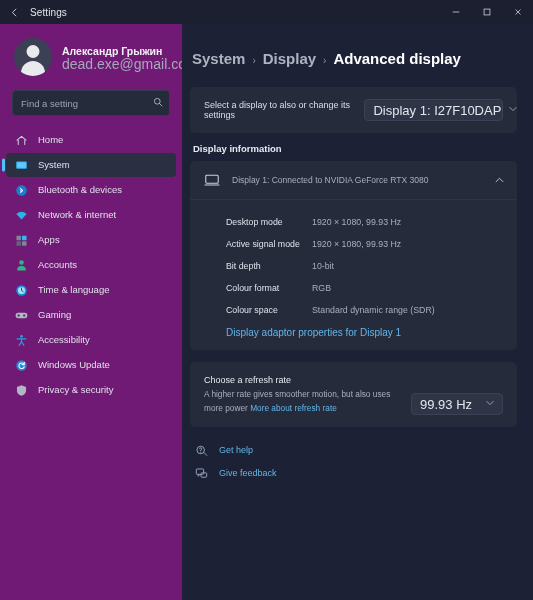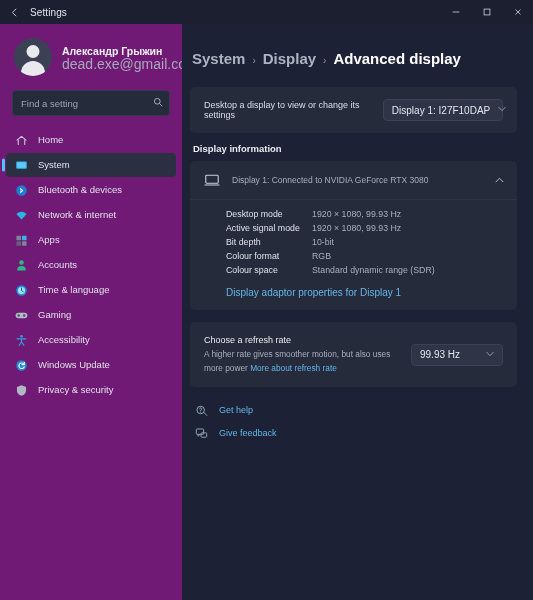--- a/index.html
+++ b/index.html
@@ -103,41 +103,41 @@
   .card.pad { padding: 12px 14px; }
 
   .row-select { display: flex; align-items: center; justify-content: space-between; gap: 10px; }
   .row-select-label { font-size: 9px; color: #dcdfe8; }
 
   .dropdown {
     background: #2f3547; border: 1px solid #3b4256; border-radius: 4px;
     height: 22px; display: flex; align-items: center; gap: 8px;
     padding: 0 8px; min-width: 92px; justify-content: space-between;
   }
-  .dropdown .dd-val { font-size: 10px; color: #e4e6ee; white-space: nowrap; }
+  .dropdown .dd-val { font-size: 13px; color: #e4e6ee; white-space: nowrap; }
   .dropdown .dd-chev { font-size: 8px; color: #a8adbb; line-height: 1; }
 
   .section-title { font-size: 9.5px; color: #e8eaf0; font-weight: 600; margin: 8px 0 7px 3px; }
 
   .info-card { background: #262b3c; border-radius: 5px; margin-bottom: 12px; overflow: hidden; }
   .info-head { display: flex; align-items: center; gap: 11px; padding: 10px 13px 10px 13px; }
   .mon-ico { width: 18px; height: 18px; flex: 0 0 18px; display: flex; align-items: center; justify-content: center; }
   .info-head-text { flex: 1; min-width: 0; }
   .info-name { font-size: 9.5px; color: #f1f2f6; line-height: 13px; }
   .info-sub { font-size: 8.5px; color: #a9aebd; line-height: 12px; }
   .chev-up { color: #c4c8d4; font-size: 9px; line-height: 1; }
 
   .info-body { border-top: 1px solid #2f3447; padding: 9px 13px 10px 36px; }
   .kv { display: flex; align-items: baseline; margin-bottom: 4px; }
-  .kv-k { width: 86px; flex: 0 0 86px; font-size: 8.8px; color: #dfe2ea; }
+  .kv-k { width: 86px; flex: 0 0 86px; font-size: 8.8px; color: #dfe2ea; margin-top: 8px; }
   .kv-v { font-size: 8.8px; color: #a9aebd; }
   .link { font-size: 10px; color: #63b6e8; text-decoration: none; }
   .link-row { margin-top: 7px; }
 
-  .refresh-row { display: flex; align-items: center; justify-content: space-between; gap: 16px; }
+  .refresh-row { display: flex; align-items: flex-end; justify-content: space-between; gap: 16px; }
   .refresh-left { min-width: 0; flex: 1; }
   .refresh-title { font-size: 9px; color: #e8eaf0; line-height: 13px; }
   .refresh-desc { font-size: 8.3px; color: #a9aebd; line-height: 14px; }
   .refresh-desc .link { font-size: 8.3px; }
 
   .footer-links { margin-top: 16px; padding-left: 4px; display: flex; flex-direction: column; gap: 9px; }
   .flink { display: flex; align-items: center; gap: 11px; }
   .flink-ico { width: 14px; height: 14px; flex: 0 0 14px; display: flex; align-items: center; justify-content: center; }
   .flink-txt { font-size: 9px; color: #63b6e8; }
 </style>
@@ -320,21 +320,21 @@
       <div class="breadcrumb">
         <span class="bc-seg">System</span>
         <span class="bc-sep">›</span>
         <span class="bc-seg">Display</span>
         <span class="bc-sep">›</span>
         <span class="bc-seg current">Advanced display</span>
       </div>
 
       <div class="card pad">
         <div class="row-select">
-          <div class="row-select-label">Desktop a display to view or change its settings</div>
+          <div class="row-select-label">Select a display to also or change its settings</div>
           <div class="dropdown">
             <span class="dd-val">Display 1: I27F10DAP</span>
             <span class="dd-chev">
               <svg width="8" height="6" viewBox="0 0 10 7">
                 <path d="M1 1.5 L5 5.5 L9 1.5" fill="none" stroke="#a8adbb" stroke-width="1.1" stroke-linecap="round" stroke-linejoin="round"></path>
               </svg>
             </span>
           </div>
         </div>
       </div>

